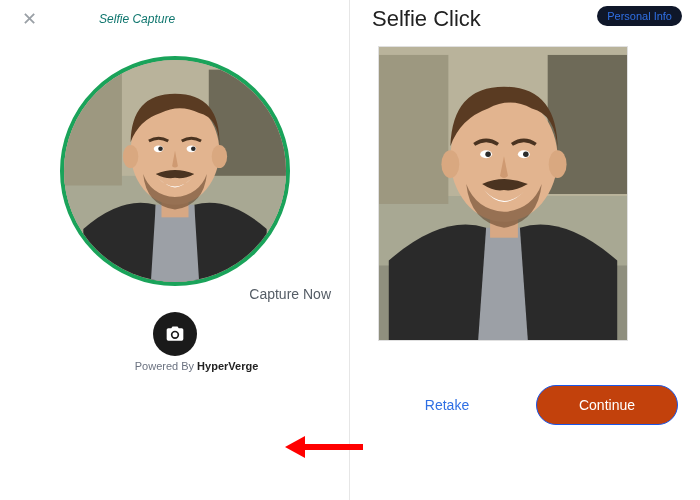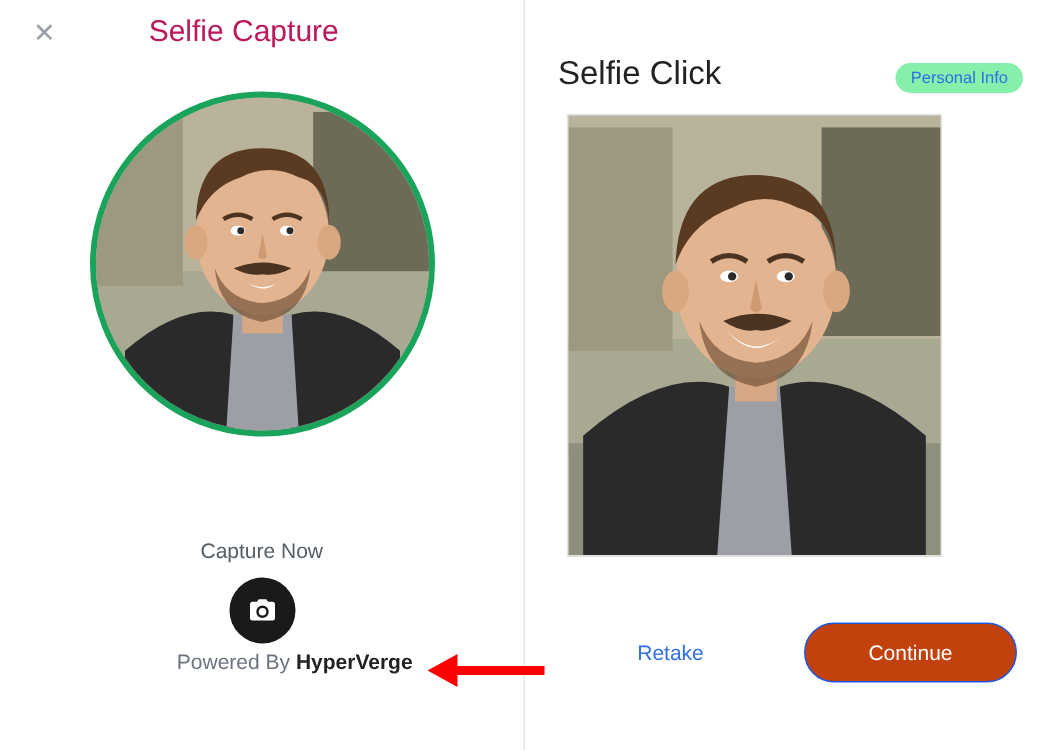--- a/index.html
+++ b/index.html
@@ -16,49 +16,48 @@
     position: relative;
     display: flex;
     flex-direction: column;
   }
   .panel-left { width: 50%; padding: 10px 18px 6px 18px; border-right: 1px solid #e6e6e6; }
   .panel-right { width: 50%; padding: 6px 18px 12px 22px; }
 
   
   .left-header { display:flex; align-items:center; gap:20px; padding-left:4px; }
   .close-x { font-size:18px; color:#9aa0a6; cursor:pointer; line-height:1; }
-  .left-title { font-size:20px; color:#be185d; font-weight:500; margin-left:42px; }
+  .left-title { font-size:12px; color:#0f766e; font-weight:500; margin-left:42px;font-style:italic; }
   .capture-ring {
     width: 230px; height: 230px; border-radius: 50%;
     border: 4px solid #1aa35a;
     margin: 28px auto 0 auto;
     overflow: hidden;
     position: relative;
     background: #bfb9a5;
   }
   .face-illus { width:100%; height:100%; display:block; }
-  .capture-now { text-align:center; color:#555d66; font-size:14px; margin-top: 68px; }
+  .capture-now { text-align:right; color:#555d66; font-size:14px; }
   .shutter-wrap { display:flex; flex-direction:column; align-items:center; margin-top: 10px; }
   .shutter {
     width:44px; height:44px; border-radius:50%;
     background:#1a1a1a; display:flex; align-items:center; justify-content:center;
     cursor:pointer;
   }
   .shutter svg { width:20px; height:20px; fill:#fff; }
-  .powered { font-size:14px; color:#6b7280; margin-top:4px;margin-left:44px; }
+  .powered { font-size:11px; color:#6b7280; margin-top:4px;margin-left:44px; }
   .powered b { color:#222; }
 
   
-  .right-header { display:flex; align-items:flex-end; justify-content:space-between; }
+  .right-header { display:flex; align-items:flex-start; justify-content:space-between; }
   .right-title { font-size:22px; color:#222; font-weight:500; }
   .badge {
-    background:#86efac; color:#2f6fe4; font-size:11px;
+    background:#0f172a; color:#2f6fe4; font-size:11px;
     padding:4px 10px; border-radius:12px; white-space:nowrap;
     cursor:pointer;
-    margin-top:36px;
   }
   .instructions { font-size:12px; color:#9aa0a6; margin-top:6px; line-height:1.4; max-width:280px; }
   .preview {
     width: 250px; height: 295px;
     margin: 14px 0 0 6px;
     border:1px solid #e0e0e0;
     background:#bcb7a1;
     overflow:hidden;
     position:relative;
   }

